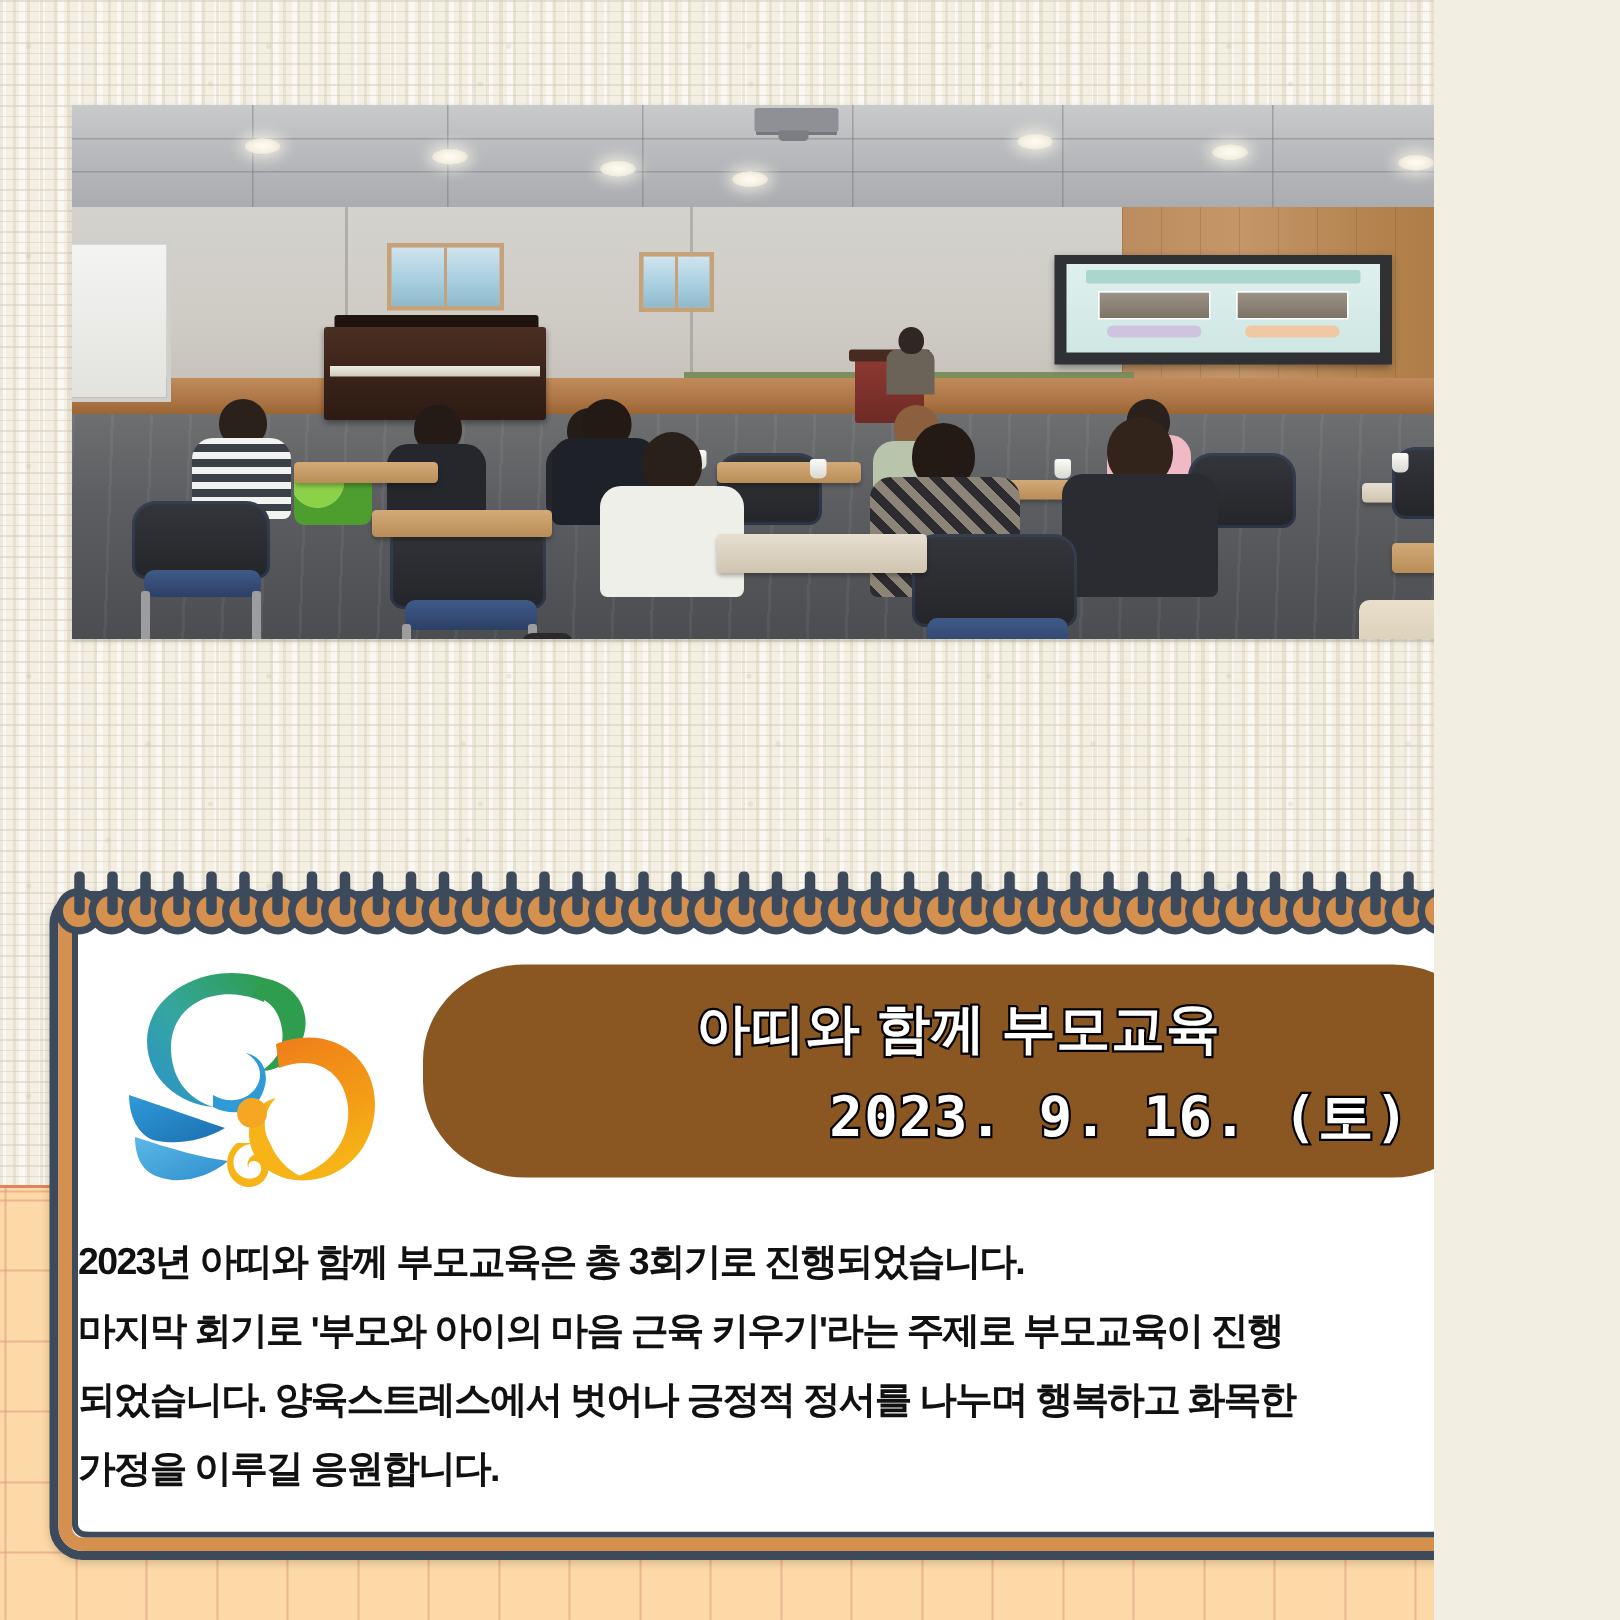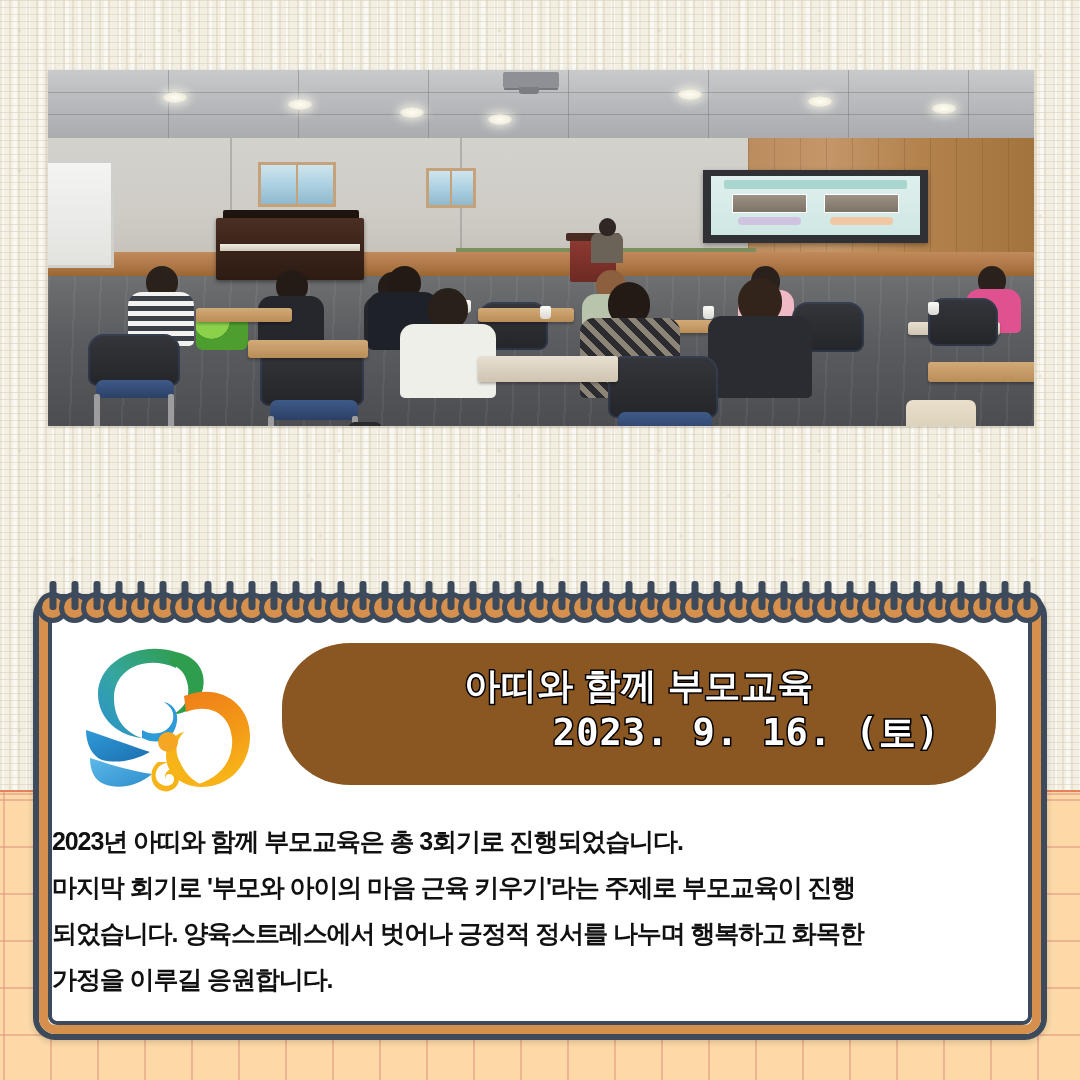--- a/index.html
+++ b/index.html
@@ -11,21 +11,21 @@
     width: 1080px;
     height: 1080px;
     overflow: hidden;
     font-family: "Liberation Sans", "DejaVu Sans", sans-serif;
     background: #f2eee1;
   }
 
   
   .canvas {
     position: relative;
-    width: 1080px;
+    width: 956px;
     height: 1080px;
     overflow: hidden;
   }
 
   
   .bg-paper {
     position: absolute;
     left: 0; top: 0;
     width: 1080px;
     height: 792px;
@@ -392,21 +392,21 @@
     paint-order: stroke fill;
     text-shadow: 0 0 1px #000;
   }
   .banner-date {
     text-align: right;
     color: #ffffff;
     font-size: 37px;
     font-weight: 700;
     font-family: "DejaVu Sans Mono", "Liberation Mono", monospace;
     letter-spacing: 1px;
-    margin-top: 0;
+    margin-top: 12px;
     padding-right: 22px;
     -webkit-text-stroke: 3px #000;
     paint-order: stroke fill;
   }
 
   
   .body-text {
     position: absolute;
     left: 52px; top: 818px;
     width: 975px;

